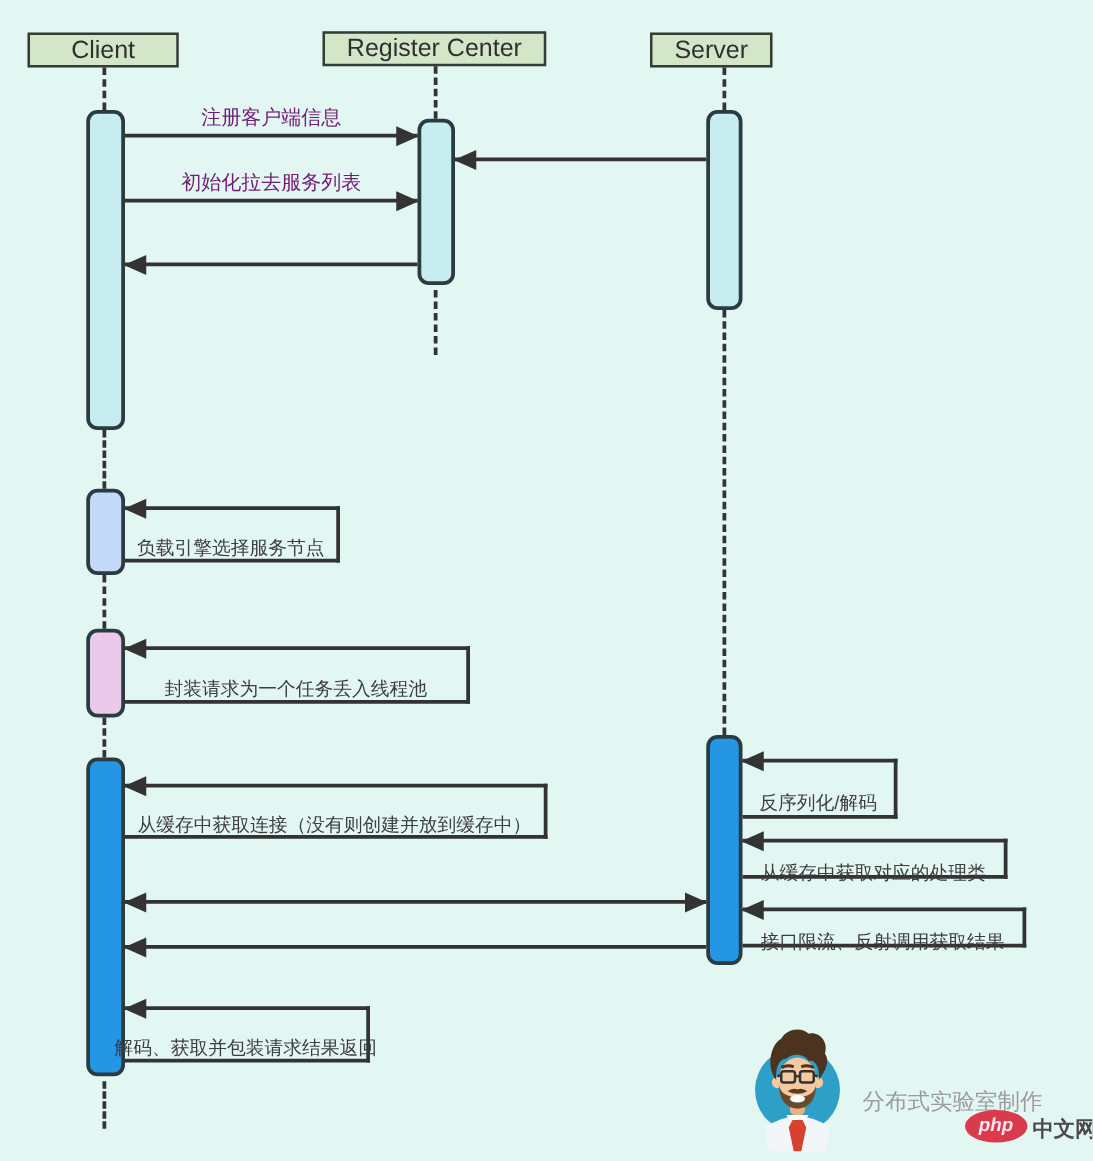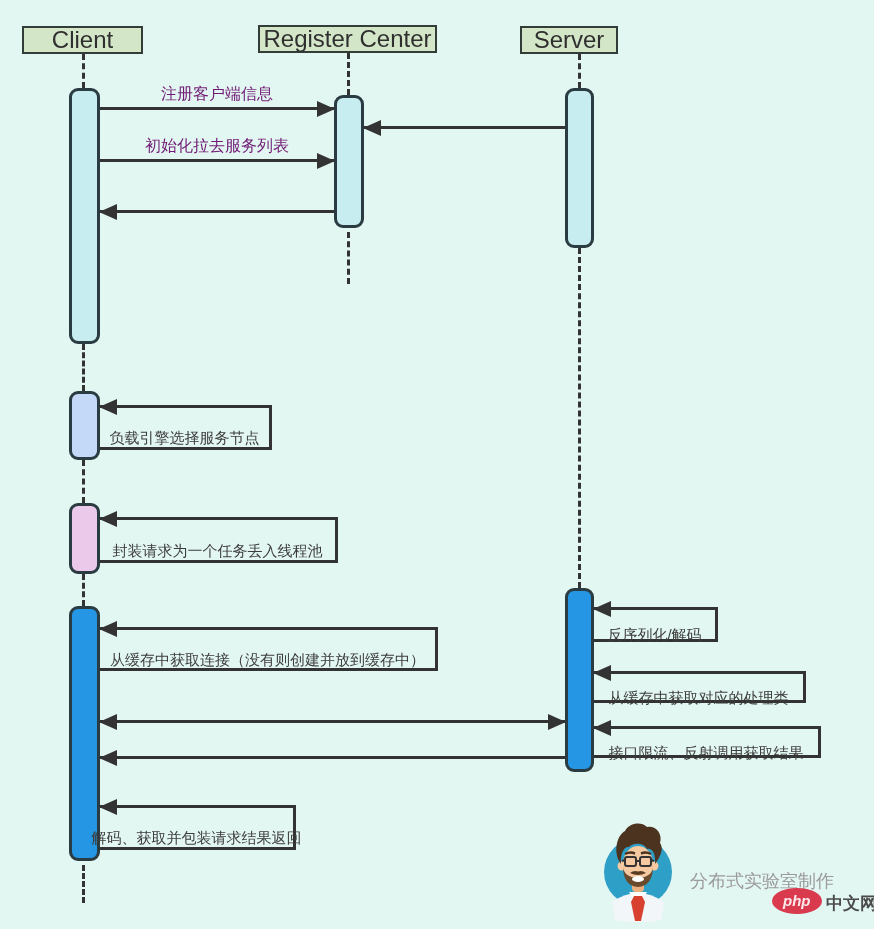--- a/index.html
+++ b/index.html
@@ -3,21 +3,21 @@
 <meta charset="utf-8">
 <style>
   html,body{margin:0;padding:0;background:var(--background,#e3f7f2);}
   body{font-family:"Liberation Sans","DejaVu Sans",sans-serif;}
   .diagram{position:relative;width:874px;height:929px;background:var(--background,#e3f7f2);overflow:hidden;}
 
   
   .actor{position:absolute;box-sizing:border-box;height:28px;
     border:2.5px solid #333d38;background:var(--actor-fill,#d3e6c8);
     display:flex;align-items:center;justify-content:center;
-    font-size:24px;color:#2f2f2f;}
+    font-size:20px;color:#2f2f2f;}
 
   
   .lifeline{position:absolute;width:0;border-left:3px dashed var(--line,#333);}
 
   
   .bar{position:absolute;box-sizing:border-box;border:3px solid #2b3b42;border-radius:9px;}
   .bar-cyan{background:var(--activation-cyan,#c7edf0);}
   .bar-lblue{background:var(--activation-light-blue,#c4d9f8);}
   .bar-pink{background:var(--activation-pink,#ebc9eb);}
   .bar-blue{background:var(--activation-blue,#2596e3);}
@@ -87,31 +87,31 @@
 
   <div class="msg-line" style="left:100px;top:210px;width:234px">
     <span class="ah ah-left"></span>
   </div>
 
   <div class="note" style="left:100px;top:405px;width:172px;height:45px">
     <span class="ah ah-left"></span>
     <span class="note-text">负载引擎选择服务节点</span>
   </div>
 
-  <div class="note" style="left:100px;top:517px;width:238px;height:46px">
+  <div class="note" style="left:100px;top:517px;width:276px;height:46px">
     <span class="ah ah-left"></span>
     <span class="note-text">封装请求为一个任务丢入线程池</span>
   </div>
 
   <div class="note" style="left:100px;top:627px;width:338px;height:44px">
     <span class="ah ah-left"></span>
     <span class="note-text">从缓存中获取连接（没有则创建并放到缓存中）</span>
   </div>
 
-  <div class="note" style="left:594px;top:607px;width:124px;height:35px">
+  <div class="note" style="left:594px;top:607px;width:124px;height:48px">
     <span class="ah ah-left"></span>
     <span class="note-text">反序列化/解码</span>
   </div>
 
   <div class="note" style="left:594px;top:671px;width:212px;height:32px">
     <span class="ah ah-left"></span>
     <span class="note-text">从缓存中获取对应的处理类</span>
   </div>
 
   <div class="msg-line" style="left:100px;top:720px;width:465px">

